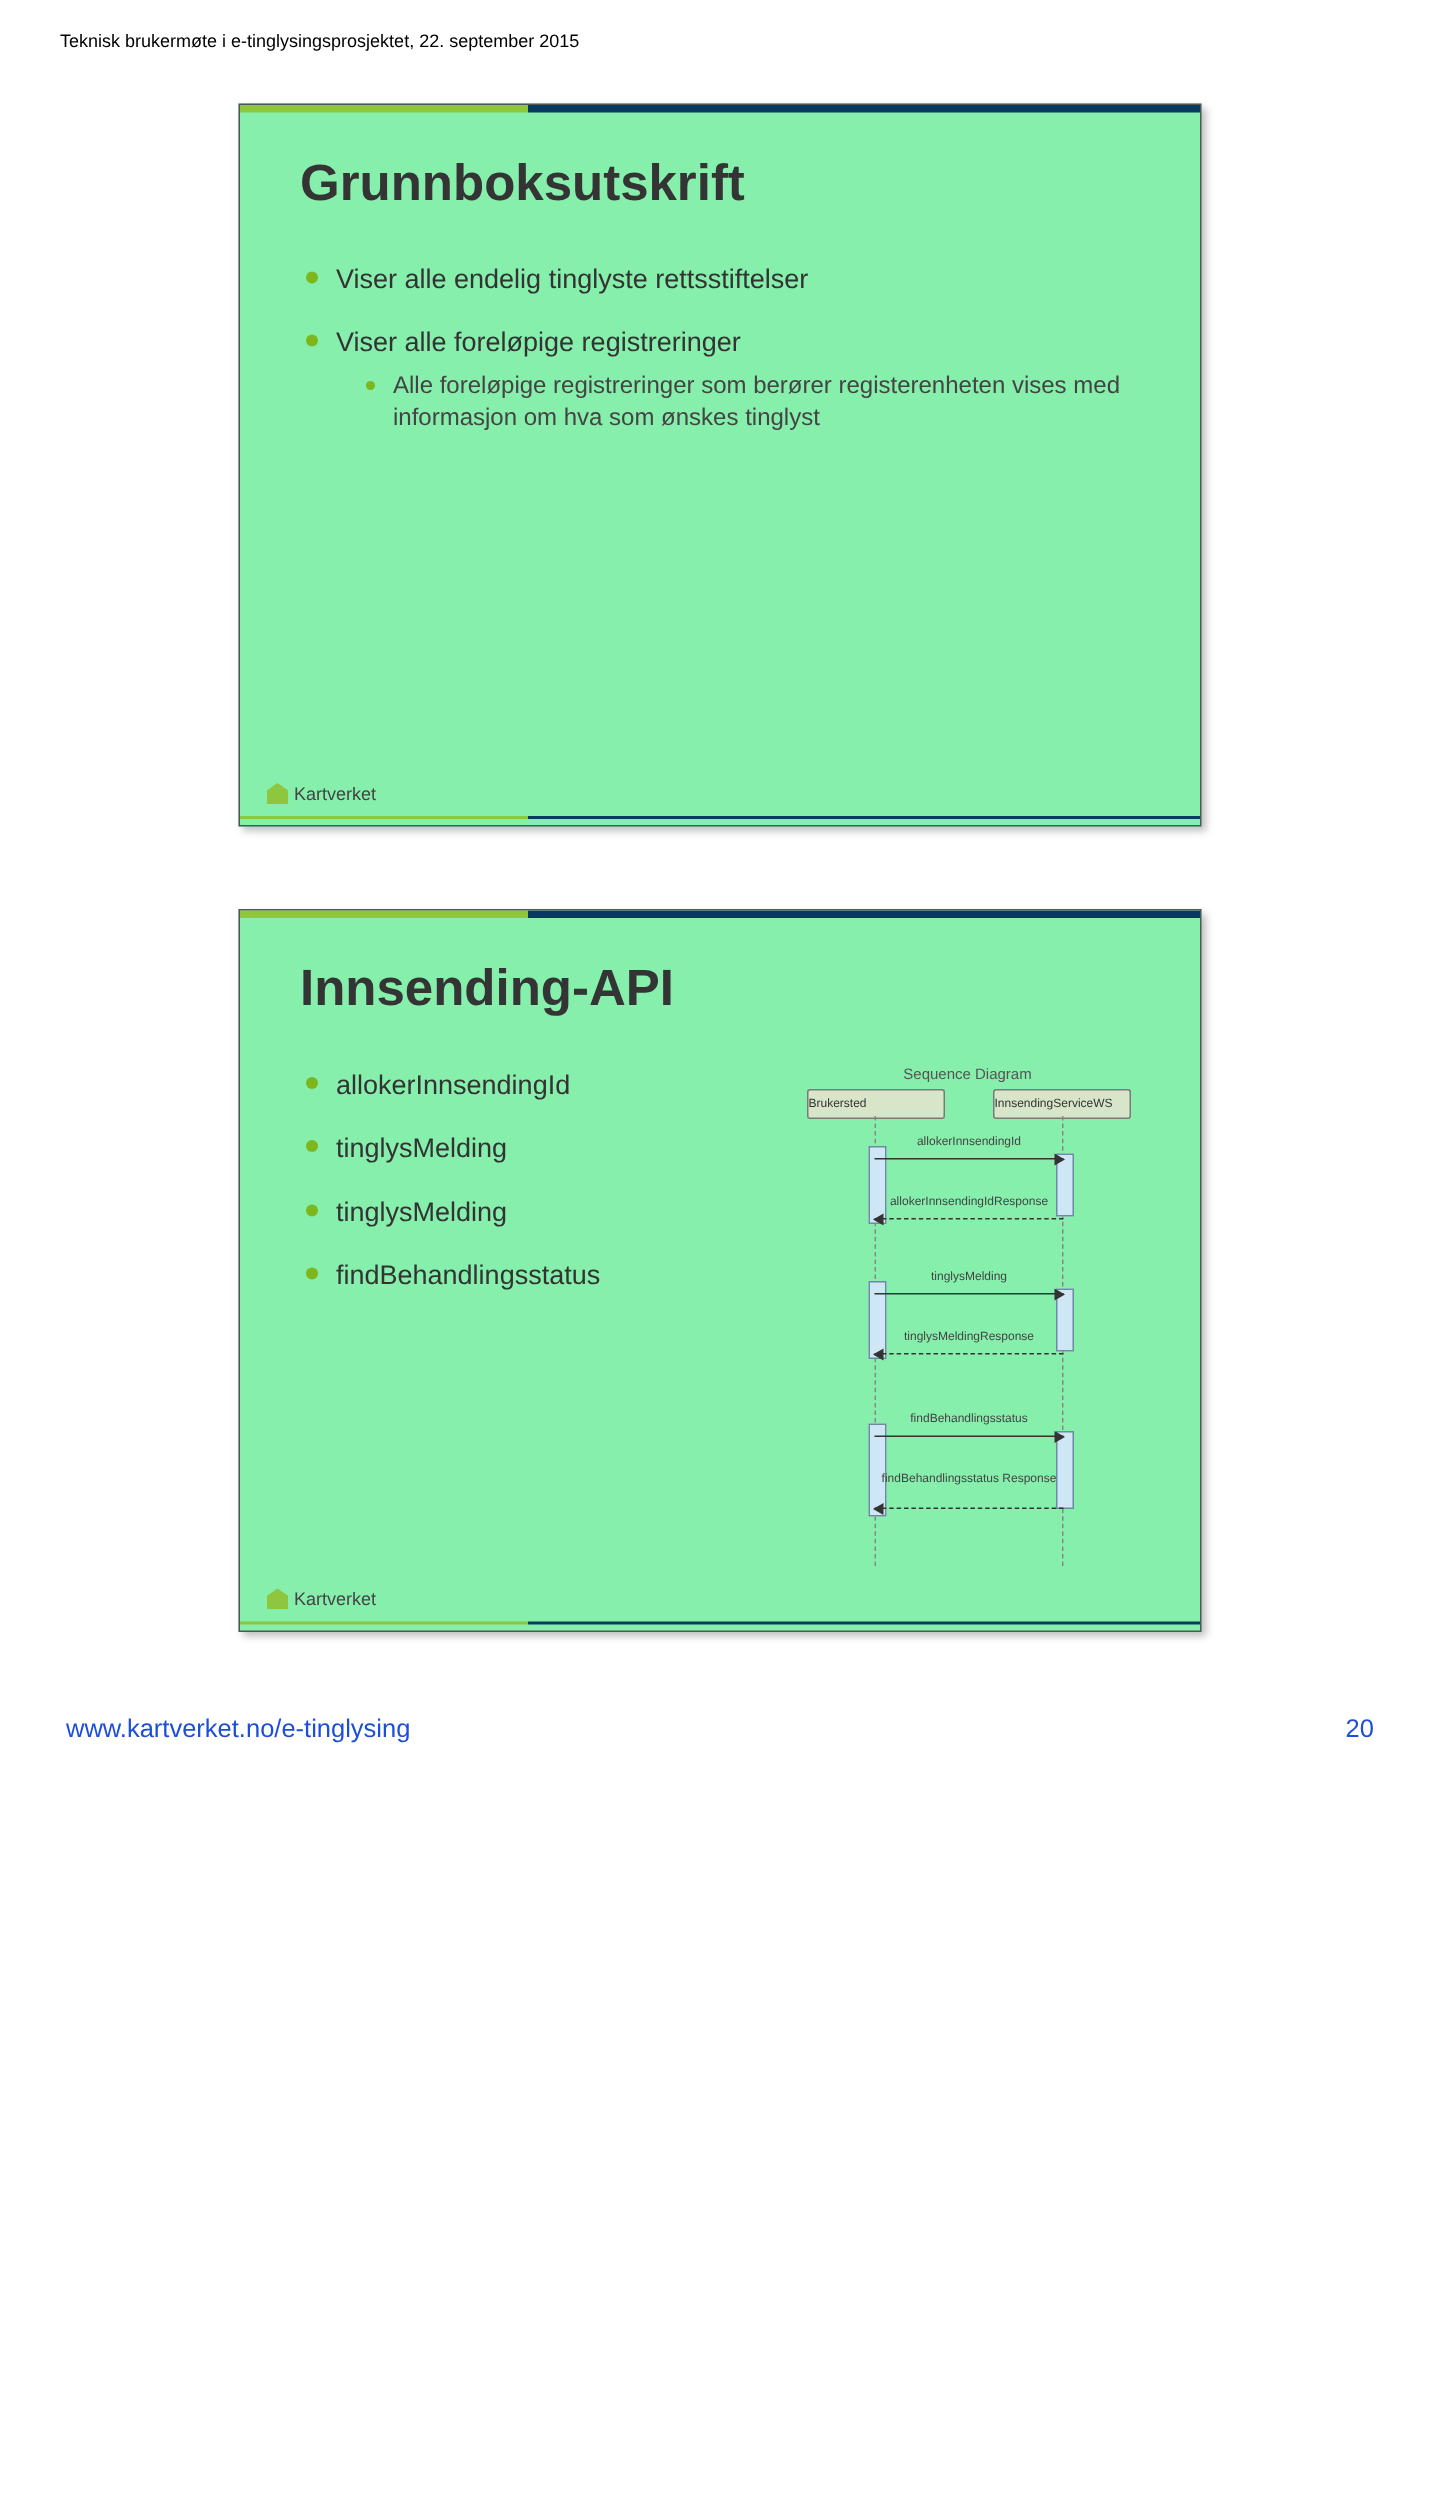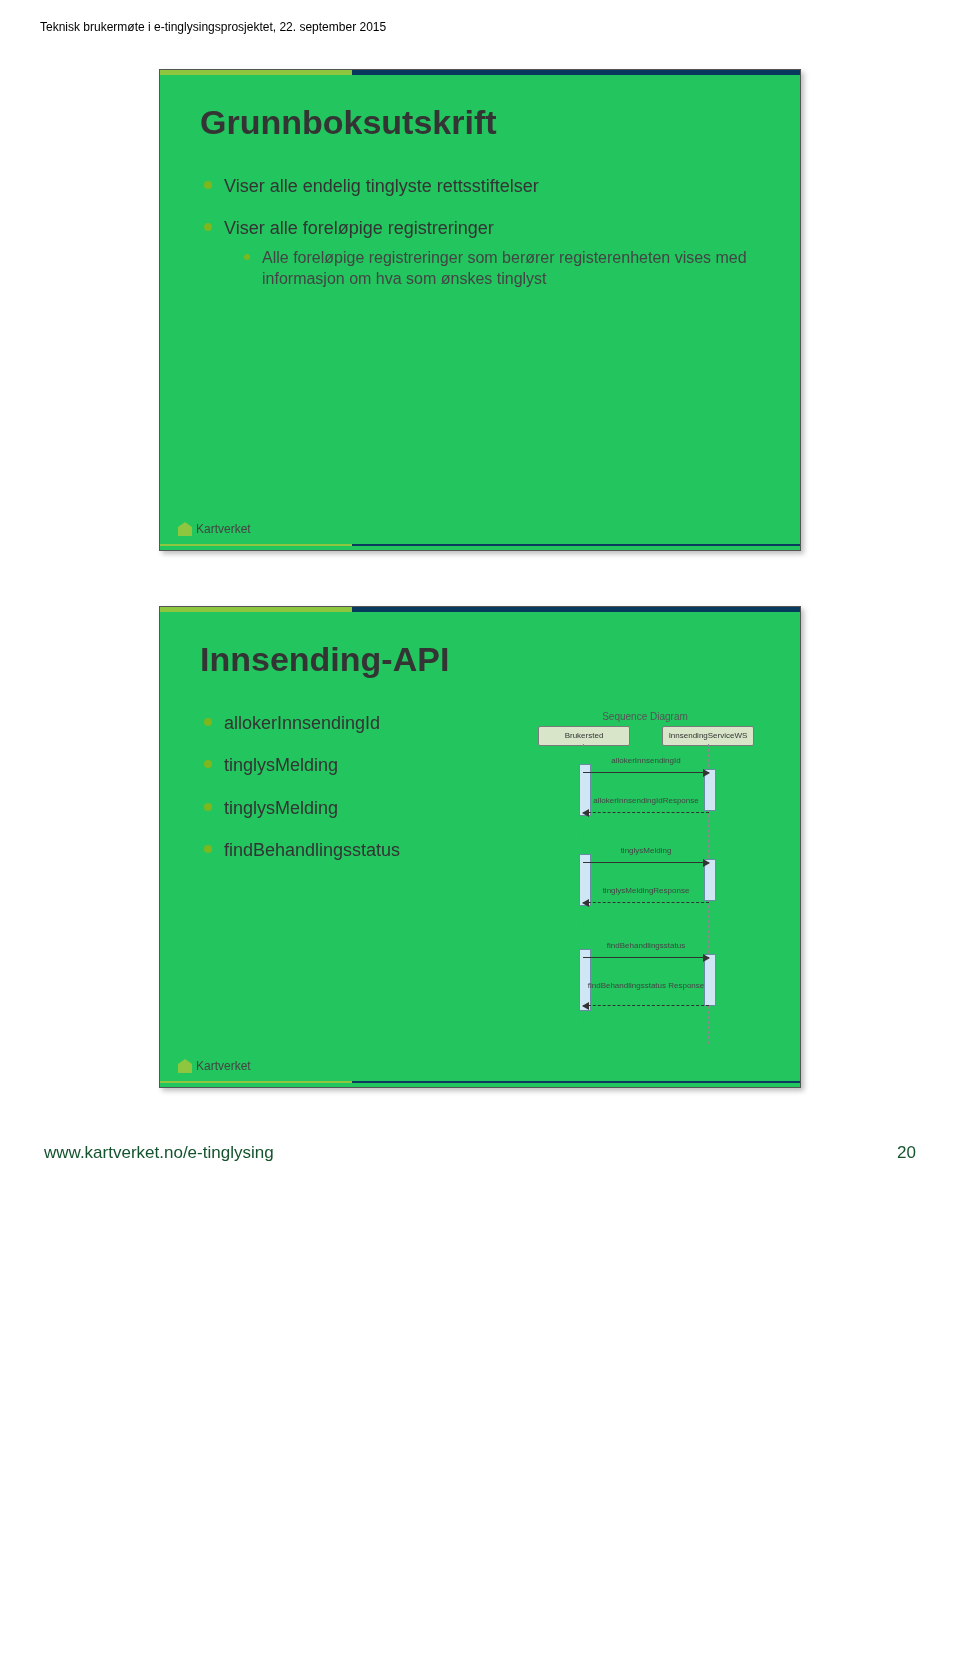--- a/index.html
+++ b/index.html
@@ -21,21 +21,21 @@
     color: #000;
     margin-bottom: 35px;
   }
   .slide {
     border: 1px solid #555;
     width: 640px;
     height: 480px;
     margin: 0 auto 55px auto;
     box-shadow: 3px 3px 5px rgba(0,0,0,0.25);
     position: relative;
-    background: #22c55e;
+    background: #86efac;
     overflow: hidden;
   }
   .slide .topbar {
     height: 5px;
     background: linear-gradient(to right, #8fc63f 0%, #8fc63f 30%, #083a5e 30%, #083a5e 100%);
   }
   .slide-content {
     padding: 28px 40px 0 40px;
   }
   .slide-title {
@@ -138,21 +138,20 @@
     font-size: 9px;
     color: #333;
   }
   .lifeline-head {
     position: absolute;
     top: 0;
     width: 90px;
     height: 18px;
     border: 1px solid #7a7a7a;
     background: #d8e5c8;
-    text-align: center;
     line-height: 18px;
     font-size: 8px;
     border-radius: 2px;
   }
   .lifeline-head.left { left: 8px; }
   .lifeline-head.right { right: 6px; }
   .lifeline {
     position: absolute;
     top: 18px;
     width: 0;
@@ -202,21 +201,21 @@
     width: 0; height: 0;
     border-top: 4px solid transparent;
     border-bottom: 4px solid transparent;
     border-right: 7px solid #333;
   }
 
   .footer {
     display: flex;
     justify-content: space-between;
     font-size: 17px;
-    color: #14532d;
+    color: #1d4ed8;
     margin-top: 30px;
     padding: 0 4px 10px 4px;
   }
 </style>
 </head>
 <body>
 
 <div class="page">
 
   <div class="header">Teknisk brukermøte i e-tinglysingsprosjektet, 22. september 2015</div>

